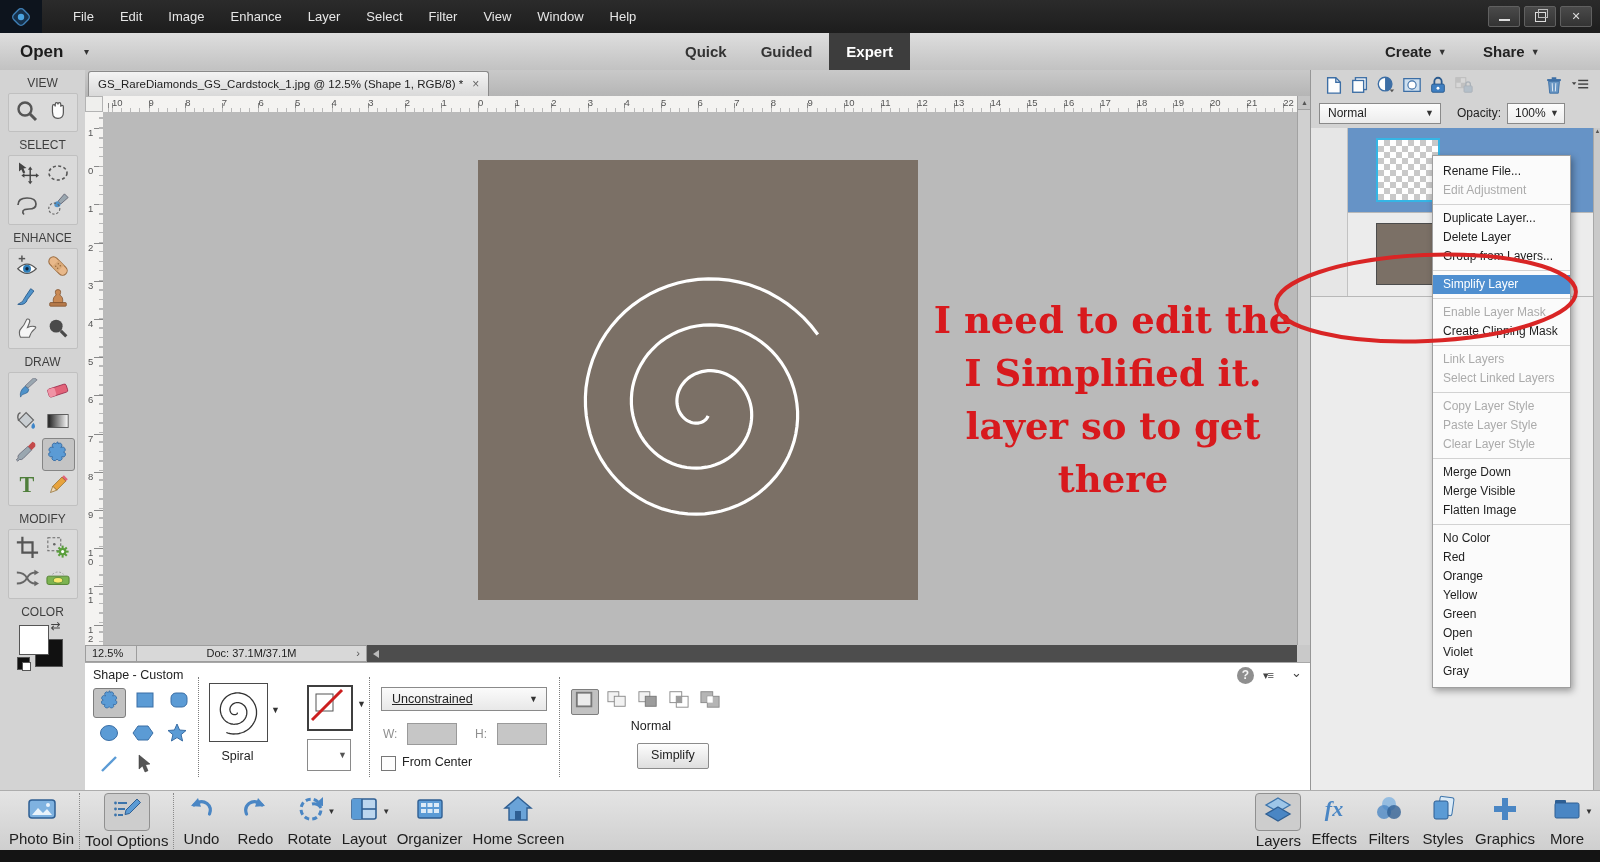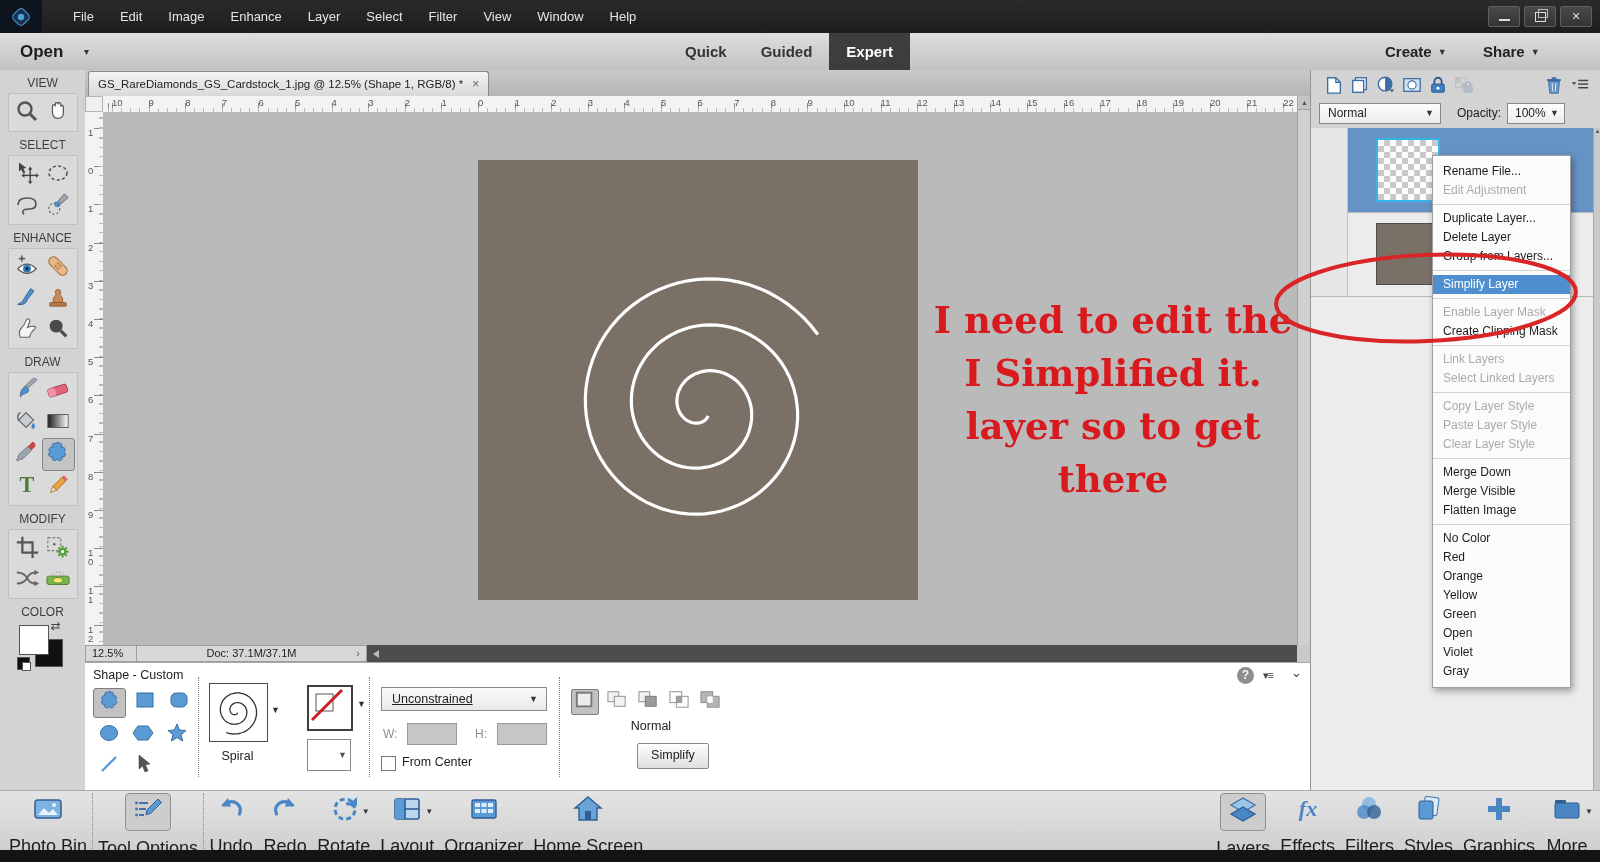--- a/index.html
+++ b/index.html
@@ -159,21 +159,21 @@
   #annotation-circle{left:1268px;top:246px;width:316px;height:104px;z-index:60;pointer-events:none;}
 
   
   #taskbar{left:0;top:790px;width:1600px;height:60px;background:linear-gradient(#e4e4e4,#cfcfcf);border-top:1px solid #adadad;box-sizing:border-box;}
   #taskbar-left{position:absolute;left:4px;top:2px;display:flex;align-items:flex-start;}
   #taskbar-right{position:absolute;right:6px;top:2px;display:flex;align-items:flex-start;}
   .tk-item{display:flex;flex-direction:column;align-items:center;padding:0 5px;position:relative;}
   .tk-iconbox{width:44px;height:36px;display:flex;align-items:center;justify-content:center;border-radius:4px;position:relative;}
   .tk-item.selected .tk-iconbox{background:#cdcdcd;border:1px solid #909090;}
   .tk-iconbox svg{width:30px;height:30px;}
-  .tk-label{font-size:18px;color:#1e1e1e;margin-top:7px;white-space:nowrap;text-align:right;}
+  .tk-label{font-size:15px;color:#1e1e1e;margin-top:1px;white-space:nowrap;text-align:right;}
   .tk-arrow{position:absolute;right:-4px;top:14px;font-size:8px;color:#333;}
   .tk-item.divided{border-left:1px dotted #8a8a8a;border-right:1px dotted #8a8a8a;}
 
   #bottomstrip{left:0;top:850px;width:1600px;height:12px;background:#141414;}
 </style>
 </head>
 <body>
 
 <div id="app">
 

